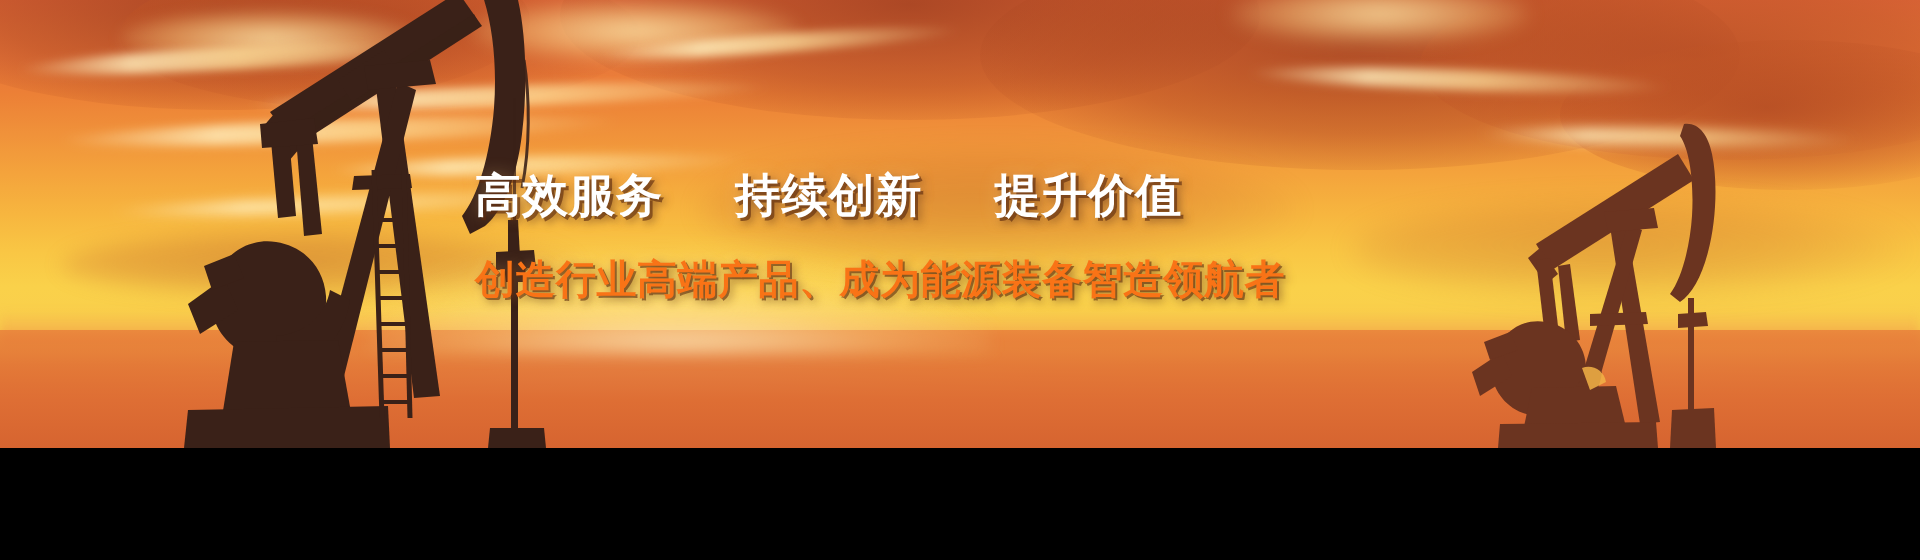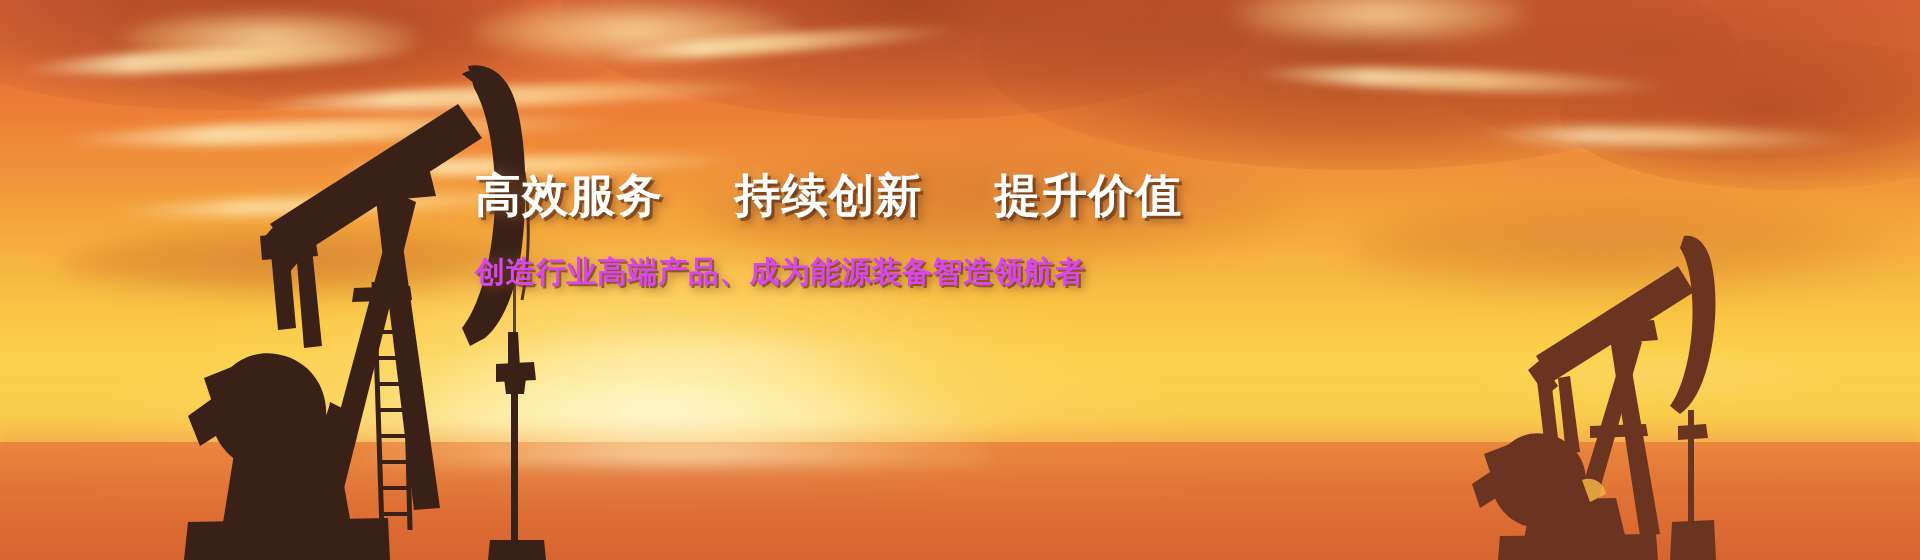--- a/index.html
+++ b/index.html
@@ -1,17 +1,17 @@
 <!DOCTYPE html>
 <html><head>
 <meta charset="utf-8">
 <style>
   html,body{margin:0;padding:0;background:#000;}
   #banner{
-    position:relative;width:1920px;height:560px;overflow:hidden;
+    position:relative;width:1920px;height:448px;overflow:hidden;
     font-family:"Liberation Sans","DejaVu Sans",sans-serif;
     text-decoration:underline;
   }
   
   .sky{position:absolute;inset:0;
     background:
       radial-gradient(ellipse 760px 300px at 640px 470px,
          rgba(255,252,225,.95) 0%, rgba(255,243,180,.75) 22%,
          rgba(255,214,110,.40) 48%, rgba(255,180,70,0) 75%),
       linear-gradient(to bottom,
@@ -57,21 +57,21 @@
   .copy{position:absolute;left:475px;top:168px;width:700px;text-align:left;}
   .headline{
     color:#fff;font-size:46px;font-weight:700;line-height:1.18;
     letter-spacing:1px;white-space:nowrap;
     text-shadow:
       3px 3px 0 rgba(92,42,14,.62),
       5px 5px 9px rgba(84,38,12,.55),
       0 0 16px rgba(255,214,140,.35);
   }
   .subline{
-    margin-top:30px;color:#d946ef;font-size:30px;font-weight:700;
+    margin-top:30px;color:#f97316;font-size:40px;font-weight:700;
     letter-spacing:.5px;white-space:nowrap;
     text-shadow:
       2px 2px 0 rgba(92,42,14,.58),
       4px 4px 8px rgba(84,38,12,.50),
       0 0 14px rgba(255,214,140,.30);
   }
   .gap{display:inline-block;width:44px;}
 </style>
 </head>
 <body>

